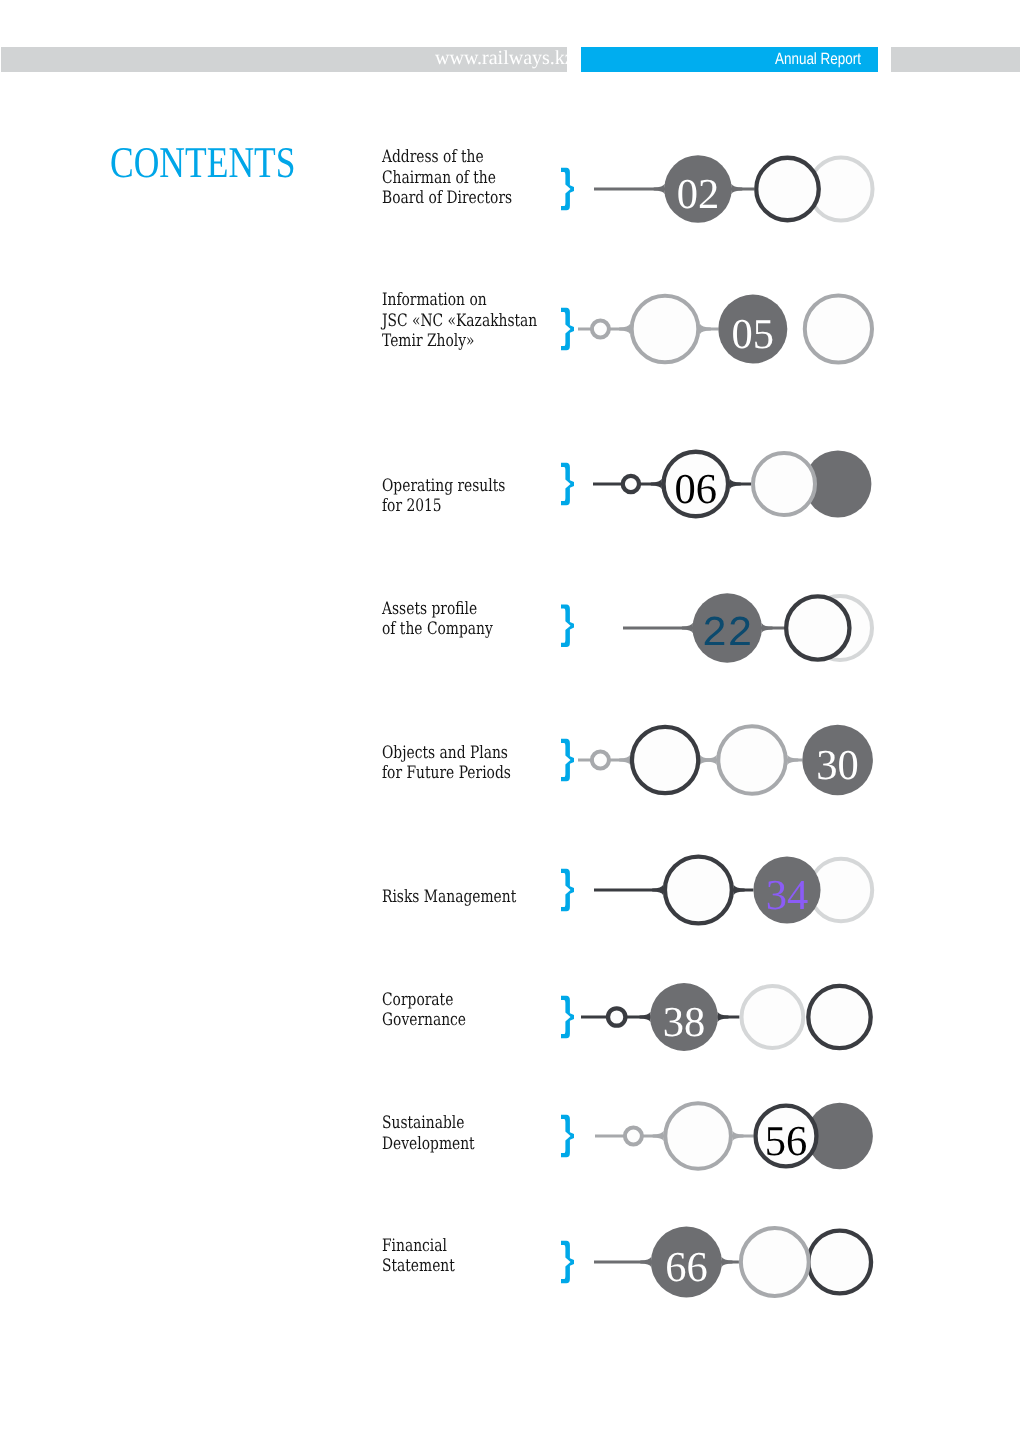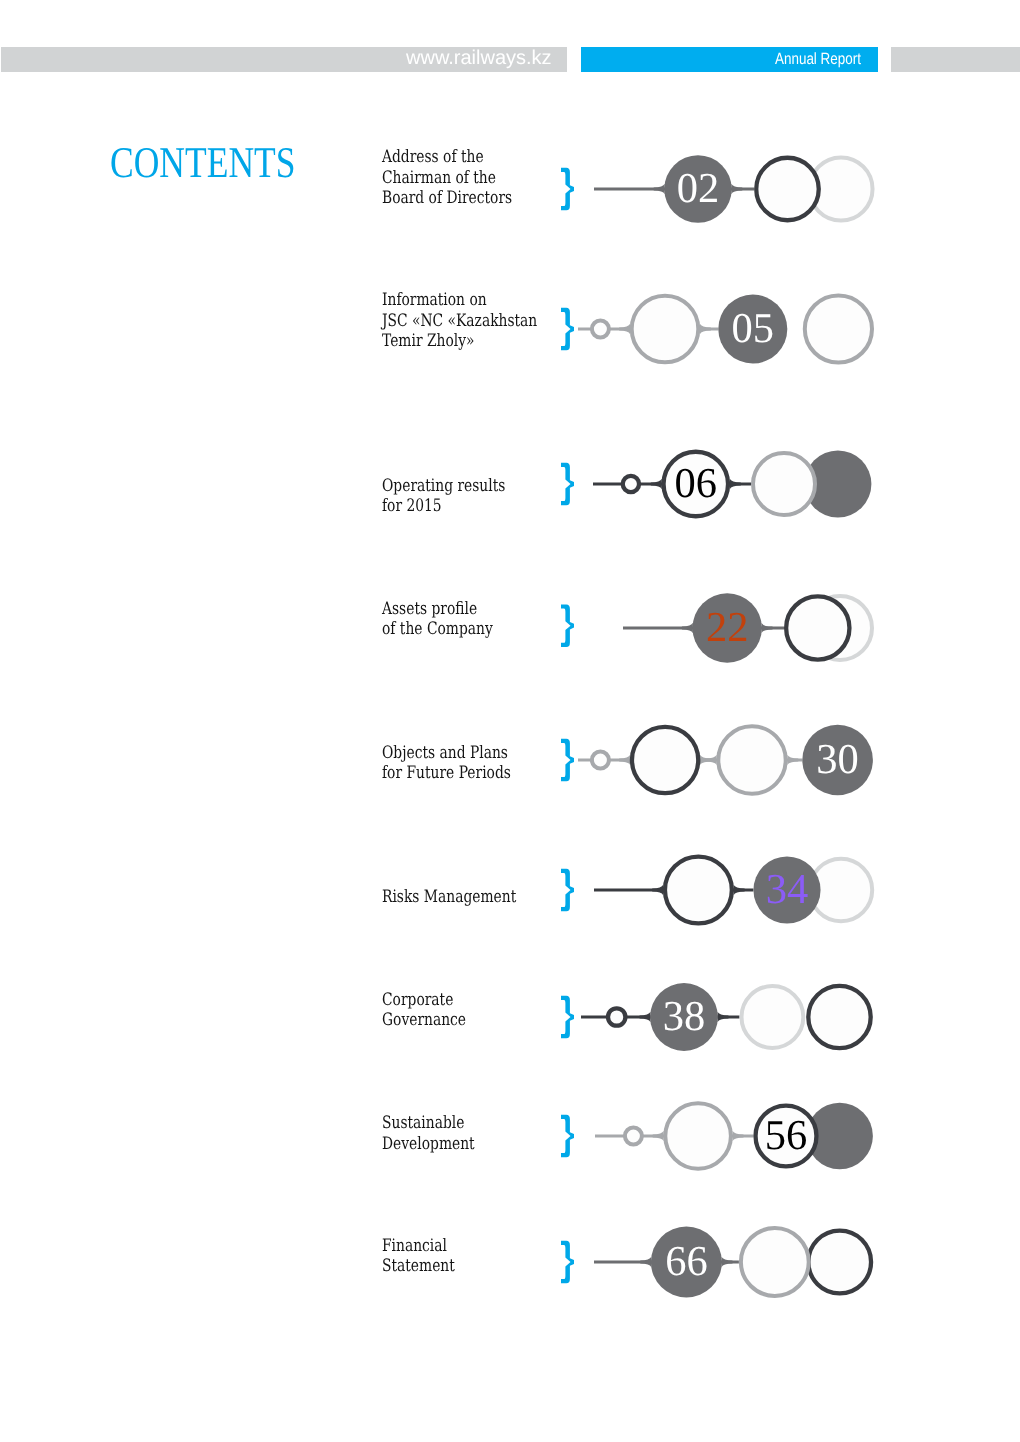--- a/index.html
+++ b/index.html
@@ -7,39 +7,39 @@
             -webkit-font-smoothing:antialiased;text-rendering:geometricPrecision;}
   body{width:1020px;height:1442px;position:relative;overflow:hidden;
        font-family:"Liberation Serif",serif;}
   #page{position:absolute;left:0;top:0;width:1020px;height:1442px;background:#fff;}
 
   
   .hdr-bar{position:absolute;height:25px;top:47px;}
   #hdr-left{left:1px;width:566px;}
   #hdr-right{left:891px;width:129px;}
   #hdr-blue{position:absolute;left:581px;top:47px;width:297px;height:25px;}
-  #hdr-url{position:absolute;left:406px;top:50.6px;height:14px;line-height:14px;
-           color:#ffffff;font-size:20px;font-family:Liberation Sans, sans-serif;text-align:left;
+  #hdr-url{position:absolute;left:435px;top:50.6px;height:14px;line-height:14px;
+           color:#ffffff;font-size:20px;font-family:Liberation Serif, serif;text-align:left;
            white-space:nowrap;}
   #hdr-report{position:absolute;left:774.5px;top:53.4px;height:12px;line-height:12px;
               color:#ffffff;font-size:16.2px;font-family:"Liberation Sans",sans-serif;text-align:left;
               white-space:nowrap;transform:scaleX(0.83);transform-origin:left top;}
 
   
   #contents-title{position:absolute;left:110.4px;top:141.8px;color:#00a6e8;font-size:43.8px;
                   font-family:"Liberation Serif",serif;line-height:1;white-space:nowrap;
                   transform:scaleX(0.811);transform-origin:left top;}
 
   
   .row-label{position:absolute;left:382.3px;font-size:17.2px;line-height:20.45px;color:#151515;
              font-family:"DejaVu Serif",serif;white-space:pre;
              transform:scaleX(0.805);transform-origin:left top;}
   .row-gfx{position:absolute;left:0;top:0;}
   .page-number{position:absolute;width:120px;text-align:center;
-               font-family:"Liberation Serif",serif;font-size:42.5px;line-height:52px;}
+               font-family:"Liberation Serif",serif;font-size:42.5px;line-height:52px;margin-top:6px;}
 </style>
 </head>
 <body>
 
 <div id="page">
   <div class="hdr-bar" id="hdr-left" style="background: rgb(209, 211, 212);"></div>
   <div id="hdr-blue" style="background: rgb(0, 173, 239);"></div>
   <div class="hdr-bar" id="hdr-right" style="background: rgb(209, 211, 212);"></div>
   <div id="hdr-url">www.railways.kz</div>
   <div id="hdr-report">Annual Report</div>
@@ -89,21 +89,21 @@
 of the Company</div>
       <svg class="row-gfx" width="1020" height="100" style="top: 577.7px;">
         <path d="M561.00,26.40 H566.40 Q569.90,26.40 569.90,31.00 L569.90,43.90 L574.00,45.80 L574.00,49.60 L569.90,51.50 L569.90,64.40 Q569.90,69.00 566.40,69.00 H561.00 V64.80 H564.00 Q565.40,64.80 565.40,61.40 L565.40,52.10 L570.50,47.70 L565.40,43.30 L565.40,34.00 Q565.40,30.60 564.00,30.60 H561.00 Z" fill="#00a8e8" stroke="none"></path>
         <line x1="623" y1="50" x2="784" y2="50" stroke="#6d6e71" stroke-width="3"></line>
         <path d="M681.89,48.50 Q691.29,48.50 692.89,44.80 L692.89,55.20 Q691.29,51.50 681.89,51.50 Z" fill="#6d6e71"></path>
         <path d="M772.51,48.50 Q763.11,48.50 761.51,44.80 L761.51,55.20 Q763.11,51.50 772.51,51.50 Z" fill="#6d6e71"></path>
         <circle cx="840" cy="50" r="32" fill="#fdfdfd" stroke="#d5d7d8" stroke-width="4"></circle>
         <circle cx="817.8" cy="50" r="31.65" fill="#fdfdfd" stroke="#3a3c41" stroke-width="4.3"></circle>
         <circle cx="727.2" cy="50" r="34.7" fill="#6d6e71" stroke="none"></circle>
       </svg>
-      <div class="page-number" style="left: 667.2px; top: 601.7px; color: #c2410c;">22</div>
+      <div class="page-number" style="left: 667.2px; top: 601.7px; color: #0c4a6e; font-family: Liberation Mono, monospace;">22</div>
       <div class="row-label" style="top: 743px;">Objects and Plans
 for Future Periods</div>
       <svg class="row-gfx" width="1020" height="100" style="top: 710px;">
         <path d="M561.00,28.70 H566.40 Q569.90,28.70 569.90,33.30 L569.90,46.20 L574.00,48.10 L574.00,51.90 L569.90,53.80 L569.90,66.70 Q569.90,71.30 566.40,71.30 H561.00 V67.10 H564.00 Q565.40,67.10 565.40,63.70 L565.40,54.40 L570.50,50.00 L565.40,45.60 L565.40,36.30 Q565.40,32.90 564.00,32.90 H561.00 Z" fill="#00a8e8" stroke="none"></path>
         <line x1="578" y1="50" x2="802.3" y2="50" stroke="#a7a9ac" stroke-width="3"></line>
         <path d="M619.19,48.50 Q628.59,48.50 630.19,44.80 L630.19,55.20 Q628.59,51.50 619.19,51.50 Z" fill="#a7a9ac"></path>
         <path d="M711.01,48.50 Q701.61,48.50 700.01,44.80 L700.01,55.20 Q701.61,51.50 711.01,51.50 Z" fill="#a7a9ac"></path>
         <path d="M705.68,48.50 Q715.08,48.50 716.68,44.80 L716.68,55.20 Q715.08,51.50 705.68,51.50 Z" fill="#a7a9ac"></path>
         <path d="M798.32,48.50 Q788.92,48.50 787.32,44.80 L787.32,55.20 Q788.92,51.50 798.32,51.50 Z" fill="#a7a9ac"></path>
         <circle cx="600.4" cy="50" r="8.5" fill="#fdfdfd" stroke="#a7a9ac" stroke-width="4"></circle>

